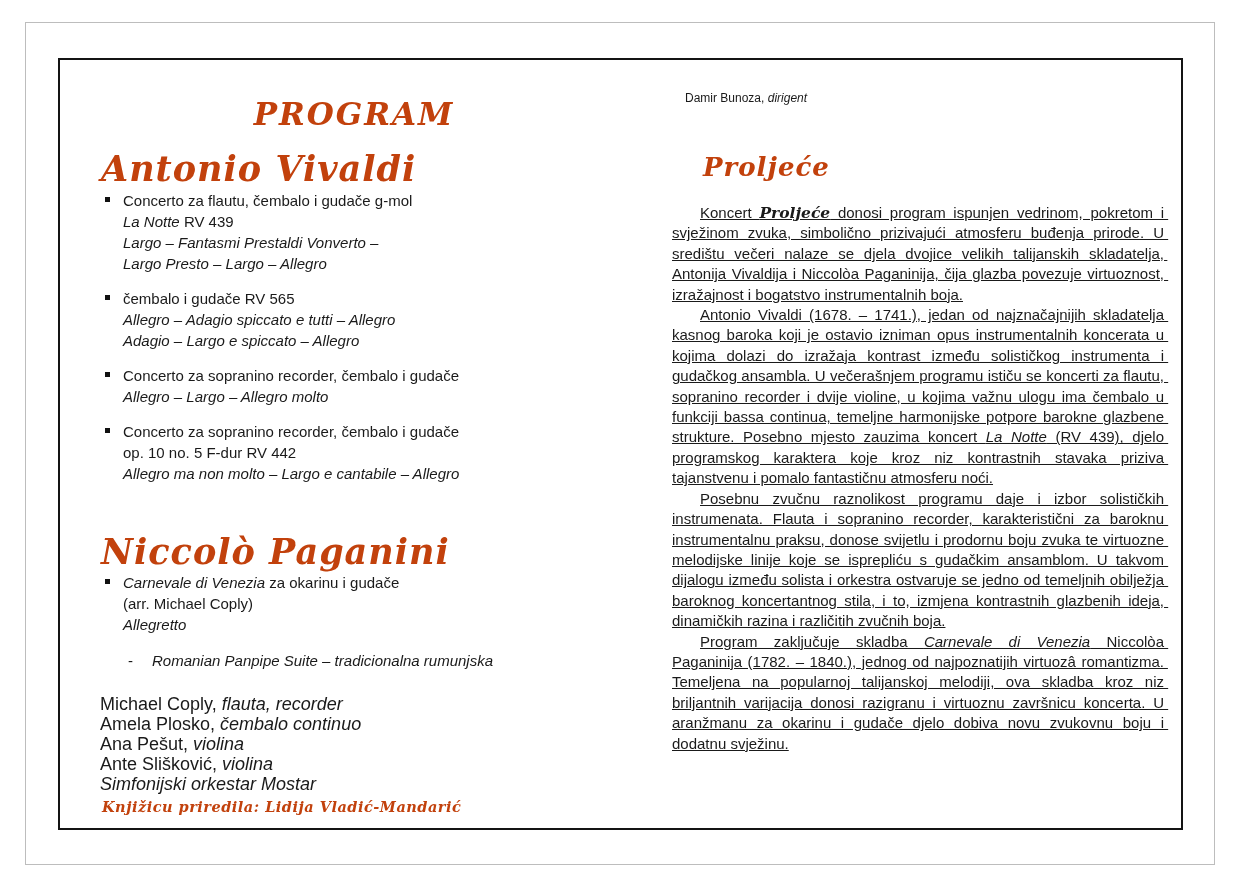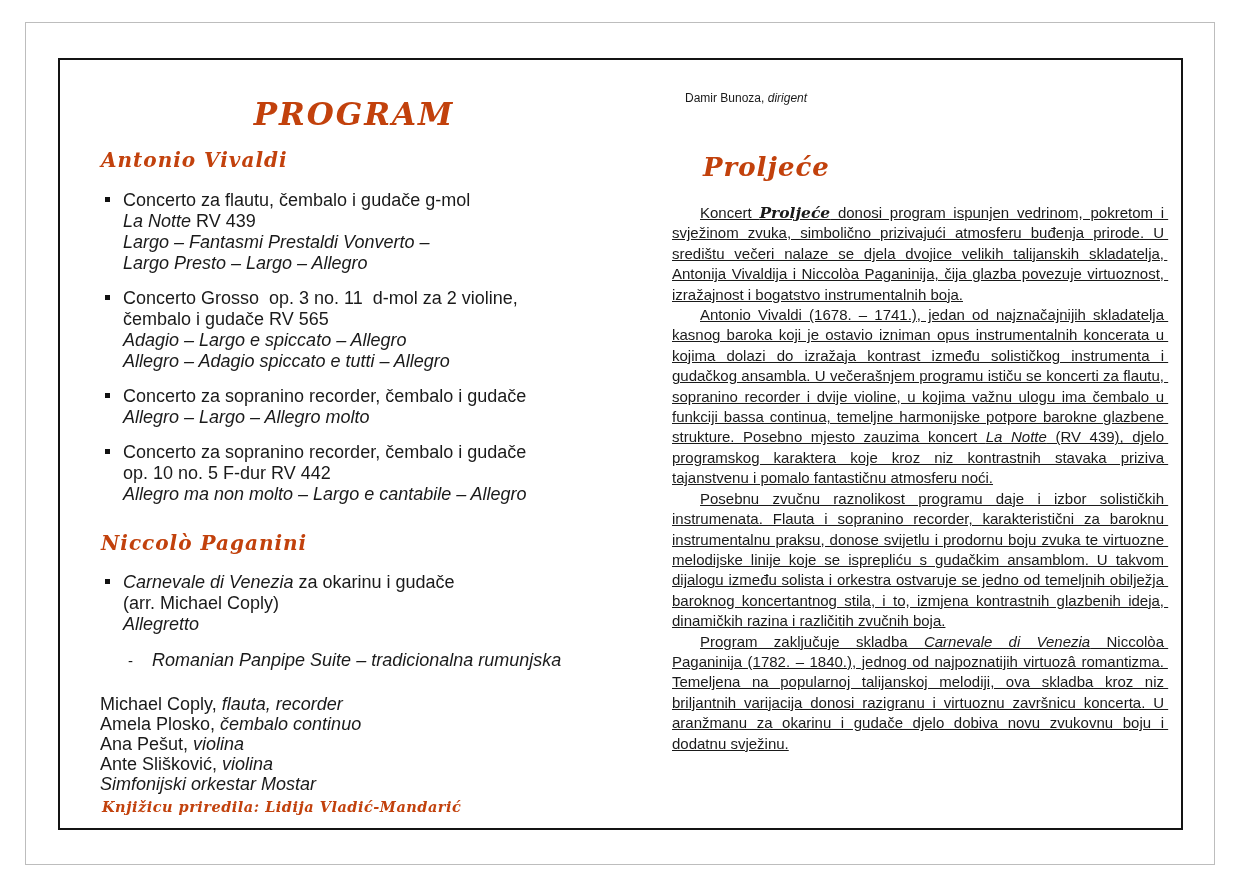--- a/index.html
+++ b/index.html
@@ -44,40 +44,40 @@
     font-weight: bold;
   }
   .program-title {
     left: 104px; top: 96px; width: 500px;
     text-align: center;
     font-size: 31px;
     letter-spacing: 2px;
   }
   .composer-heading {
     left: 101px;
-    font-size: 20px;
+    font-size: 35px;
     letter-spacing: 1px;
   }
   .work-list { left: 105px; width: 470px; }
   .work {
     display: flex;
     margin-bottom: 14px;
   }
   .bullet {
     width: 18px;
     flex: 0 0 18px;
     padding-top: 7px;
   }
   .bullet .sq {
     display: block;
     width: 5px; height: 5px;
     background: #111;
   }
   .wline {
-    font-size: 18px;
+    font-size: 15px;
     line-height: 21px;
     white-space: pre-wrap;
   }
   .dash-item {
     left: 128px; top: 650px;
     display: flex;
     font-size: 15px;
     line-height: 21px;
   }
   .dash-glyph { width: 24px; flex: 0 0 24px; }
@@ -143,24 +143,23 @@
         <div class="wline"><span class="it">La Notte</span><span> RV 439</span></div>
         <div class="wline"><span class="it">Largo – Fantasmi Prestaldi Vonverto –</span></div>
         <div class="wline"><span class="it">Largo Presto – Largo – Allegro</span></div>
       </div>
     </div>
     <div class="work">
       <span class="bullet">
           <span class="sq"></span>
         </span>
       <div>
-        <div class="wline"><span>Concerto Grosso  op. 3 no. 11  d-mol za 2 violine,</span></div>
         <div class="wline"><span>čembalo i gudače RV 565</span></div>
+        <div class="wline"><span class="it">Allegro – Adagio spiccato e tutti – Allegro</span></div>
         <div class="wline"><span class="it">Adagio – Largo e spiccato – Allegro</span></div>
-        <div class="wline"><span class="it">Allegro – Adagio spiccato e tutti – Allegro</span></div>
       </div>
     </div>
     <div class="work">
       <span class="bullet">
           <span class="sq"></span>
         </span>
       <div>
         <div class="wline"><span>Concerto za sopranino recorder, čembalo i gudače</span></div>
         <div class="wline"><span class="it">Allegro – Largo – Allegro molto</span></div>
       </div>

